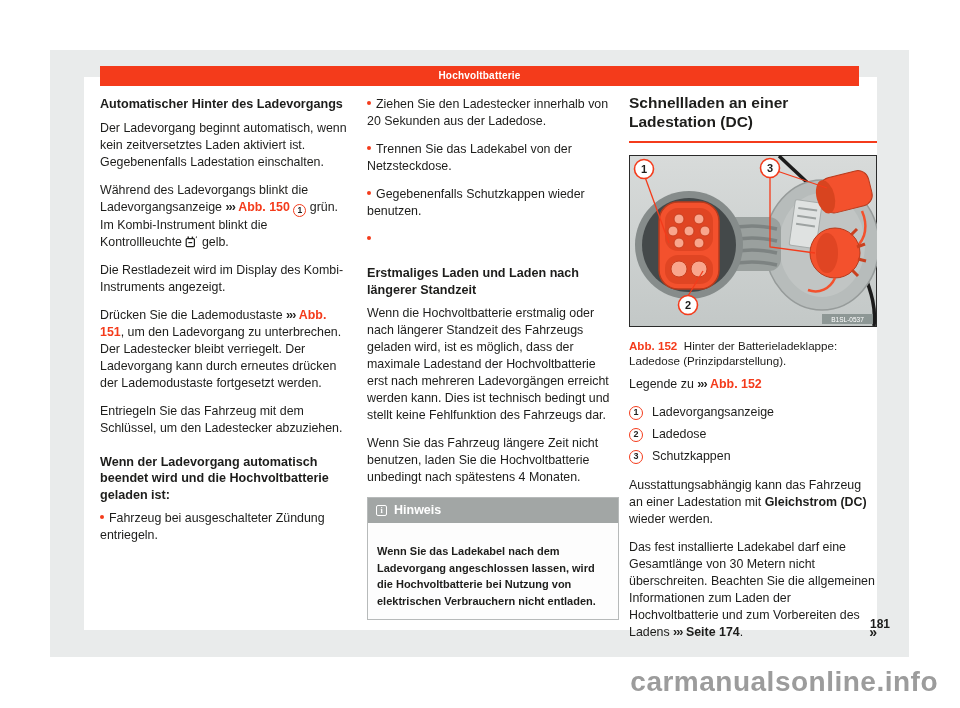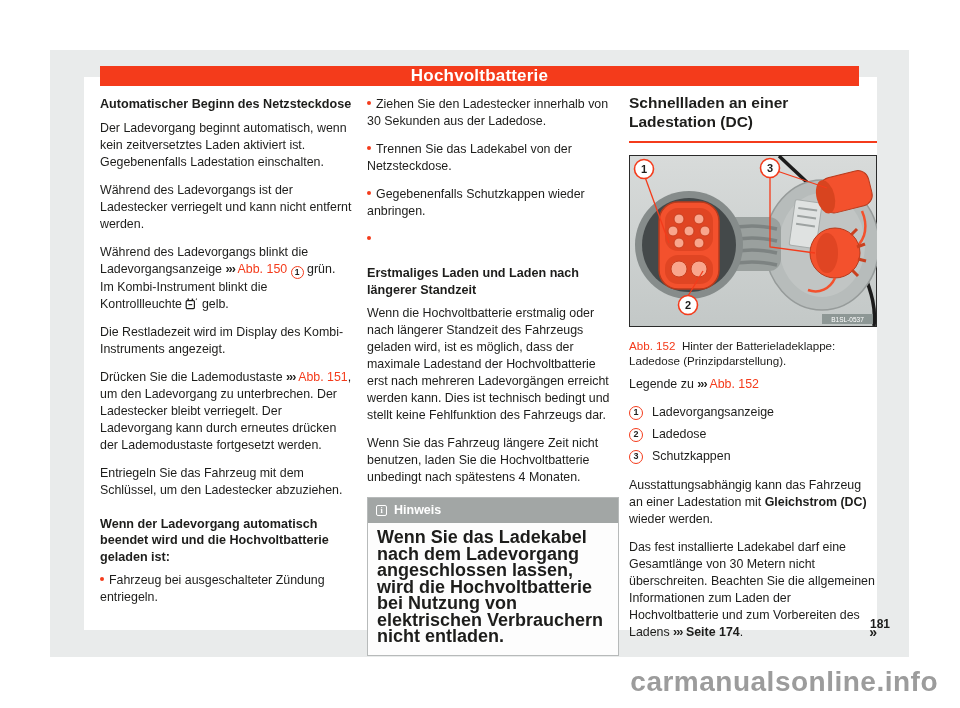--- a/index.html
+++ b/index.html
@@ -11,51 +11,51 @@
   }
   *{box-sizing:border-box;margin:0;padding:0;}
   html,body{width:960px;height:708px;overflow:hidden;background:#ffffff;
     font-family:"Liberation Sans","DejaVu Sans",sans-serif;color:var(--text);}
   .stage{position:relative;width:960px;height:708px;}
 
   .gray-panel{position:absolute;left:50px;top:50px;width:859px;height:607px;background:var(--panel);}
   .white-page{position:absolute;left:84px;top:77px;width:793px;height:553px;background:#ffffff;}
 
   .header-bar{position:absolute;left:100px;top:66px;width:759px;height:20px;background:var(--accent);
-    color:#ffffff;font-weight:bold;font-size:17px;text-align:center;line-height:20px;letter-spacing:.2px;}
+    color:#ffffff;font-weight:bold;font-size:10px;text-align:center;line-height:20px;letter-spacing:.2px;}
 
   .col{position:absolute;top:96px;width:252px;font-size:12.4px;line-height:17px;}
   .col-1{left:100px;}
   .col-2{left:367px;}
   .col-3{left:629px;top:93px;width:248px;}
 
   .col p{margin:0 0 11px 0;}
   .col h3{font-size:12.6px;font-weight:bold;margin:17px 0 7px 0;line-height:16.5px;}
   .col h3.first{margin-top:0;}
 
-  .ref{color:var(--accent);font-weight:normal;margin-top:40px;}
+  .ref{color:var(--accent);font-weight:bold;margin-top:40px;}
   .arrows{font-weight:bold;letter-spacing:-1px;}
   .bold{font-weight:bold;text-align:right;}
 
   .callout-inline{display:inline-block;width:13px;height:13px;border:1.4px solid var(--accent);
     border-radius:50%;font-size:8.5px;font-weight:bold;line-height:10.5px;text-align:center;
     vertical-align:-2px;background:#fff;color:var(--text);}
 
   .bullet-dot{display:inline-block;width:4px;height:4px;border-radius:50%;background:var(--accent);
     vertical-align:3px;margin-right:5px;}
 
   .lamp-icon{display:inline-block;vertical-align:-2px;}
 
   
   .note{border:1px solid #b7baba;margin-top:8px;background:#fdfdfd;}
   .note-header{background:var(--note-header);color:#ffffff;font-weight:bold;font-size:12.5px;
     padding:4px 8px;display:flex;align-items:center;gap:7px;}
   .info-icon{display:inline-block;width:11px;height:11px;border:1.3px solid #fff;border-radius:2px;
     font-size:8px;line-height:10px;text-align:center;font-weight:bold;font-family:"Liberation Serif",serif;}
-  .note-body{padding:6px 9px 10px 9px;font-weight:bold;font-size:18px;line-height:16.5px;}
+  .note-body{padding:20px 9px 10px 9px;font-weight:bold;font-size:11px;line-height:16.5px;}
 
   
   .section-title{font-size:15.5px;font-weight:bold;line-height:19px;
     border-bottom:2px solid var(--accent);padding-bottom:10px;margin-bottom:12px;}
   figure{margin:0 0 8px 0;}
   .fig-caption{font-size:11.6px;line-height:15px;margin-top:6px;}
   .legend-intro{margin:14px 0 8px 0;}
   .legend-row{display:flex;align-items:center;gap:9px;margin-bottom:5px;line-height:17px;}
   .legend-num{flex:0 0 auto;width:14px;height:14px;border:1.4px solid var(--accent);border-radius:50%;
     font-size:9px;font-weight:bold;line-height:11.5px;text-align:center;background:#fff;}
@@ -73,23 +73,22 @@
 
 <div class="stage">
   <div class="gray-panel"></div>
   <div class="white-page"></div>
 
   <div class="header-bar">
     <span>Hochvoltbatterie</span>
   </div>
 
   <div class="col col-1">
-    <h3 class="first">Automatischer Beginn des Netzsteckdose</h3>
+    <h3 class="first">Automatischer Hinter des Ladevorgangs</h3>
     <p>Der Ladevorgang beginnt automatisch, wenn kein zeitversetztes Laden aktiviert ist. Gegebenenfalls Ladestation einschalten.</p>
-    <p>Während des Ladevorgangs ist der Ladestecker verriegelt und kann nicht entfernt werden.</p>
 
     <p><span>Während des Ladevorgangs blinkt die Ladevorgangsanzeige</span>
       <span class="arrows">›››</span>
       <span class="ref">Abb. 150</span>
       <span class="callout-inline">1</span>
       <span>grün. Im Kombi-Instrument blinkt die Kontrollleuchte</span>
       <svg class="lamp-icon" width="13" height="13" viewBox="0 0 13 13">
         <rect x="1.2" y="3.6" width="8.2" height="8" rx="1" fill="none" stroke="#1d1d1b" stroke-width="1.2"></rect>
         <line x1="3.2" y1="3.6" x2="3.2" y2="1.6" stroke="#1d1d1b" stroke-width="1.4"></line>
         <line x1="7.4" y1="3.6" x2="7.4" y2="1.6" stroke="#1d1d1b" stroke-width="1.4"></line>
@@ -102,23 +101,23 @@
     <p><span>Drücken Sie die Lademodustaste</span>
       <span class="arrows">›››</span>
       <span class="ref">Abb. 151</span><span>, um den Ladevorgang zu unterbrechen. Der Ladestecker bleibt verriegelt. Der Ladevorgang kann durch erneutes drücken der Lademodustaste fortgesetzt werden.</span></p>
     <p>Entriegeln Sie das Fahrzeug mit dem Schlüssel, um den Ladestecker abzuziehen.</p>
 
     <h3>Wenn der Ladevorgang automatisch beendet wird und die Hochvoltbatterie geladen ist:</h3>
     <p><span class="bullet-dot"></span><span>Fahrzeug bei ausgeschalteter Zündung entriegeln.</span></p>
   </div>
 
   <div class="col col-2">
-    <p><span class="bullet-dot"></span><span>Ziehen Sie den Ladestecker innerhalb von 30 Sekunden aus der Ladedose.</span></p>
+    <p><span class="bullet-dot"></span><span>Ziehen Sie den Ladestecker innerhalb von 20 Sekunden aus der Ladedose.</span></p>
     <p><span class="bullet-dot"></span><span>Trennen Sie das Ladekabel von der Netzsteckdose.</span></p>
-    <p><span class="bullet-dot"></span><span>Gegebenenfalls Schutzkappen wieder anbringen.</span></p>
+    <p><span class="bullet-dot"></span><span>Gegebenenfalls Schutzkappen wieder benutzen.</span></p>
     <p><span class="bullet-dot"></span></p>
 
     <h3>Erstmaliges Laden und Laden nach längerer Standzeit</h3>
     <p>Wenn die Hochvoltbatterie erstmalig oder nach längerer Standzeit des Fahrzeugs geladen wird, ist es möglich, dass der maximale Ladestand der Hochvoltbatterie erst nach mehreren Ladevorgängen erreicht werden kann. Dies ist technisch bedingt und stellt keine Fehlfunktion des Fahrzeugs dar.</p>
     <p>Wenn Sie das Fahrzeug längere Zeit nicht benutzen, laden Sie die Hochvoltbatterie unbedingt nach spätestens 4 Monaten.</p>
 
     <div class="note">
       <div class="note-header">
         <span class="info-icon">i</span>
         <span>Hinweis</span>

